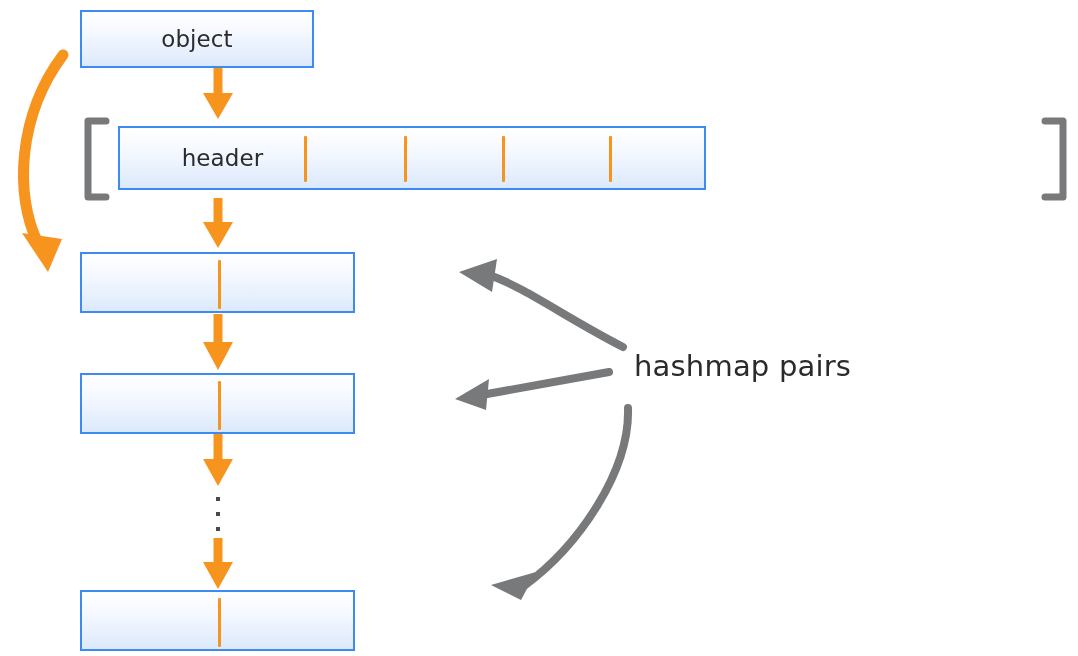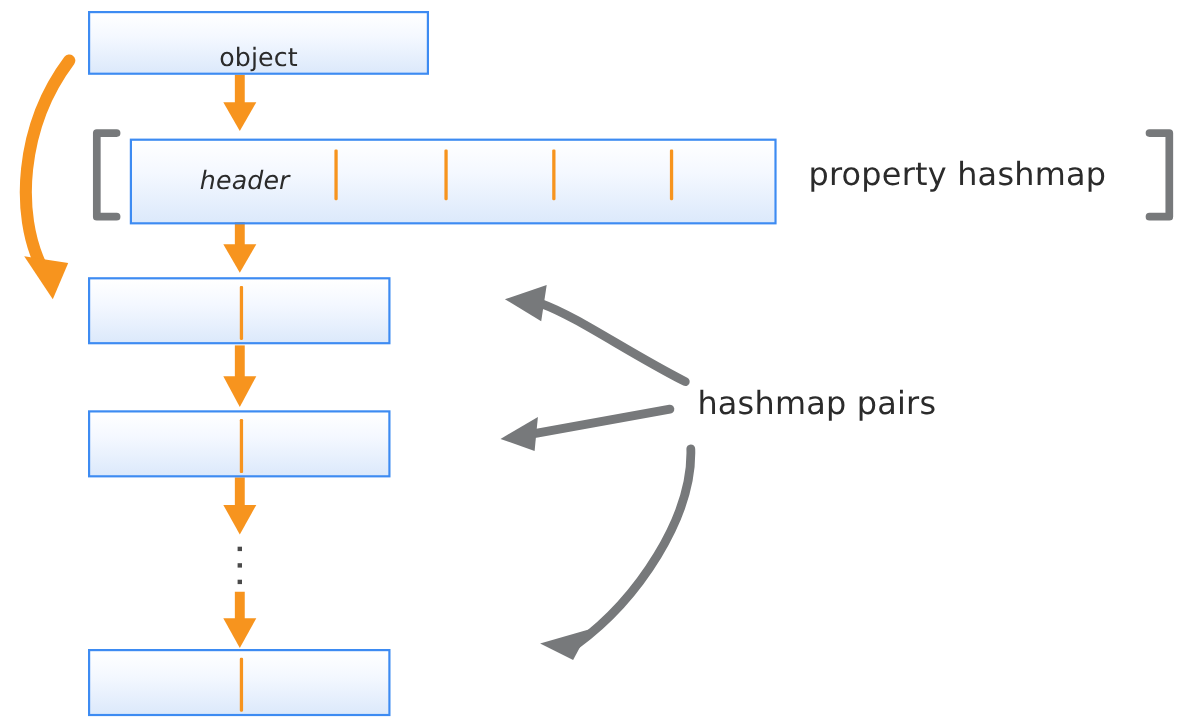--- a/index.html
+++ b/index.html
@@ -121,25 +121,25 @@
       <path d="M 609 372 L 487 394" stroke="#77797b" stroke-width="8" fill="none" stroke-linecap="round"></path>
       <path d="M 489 379 L 486 410 L 455 399 Z" fill="#77797b"></path>
     </g>
 
     <g>
       <path d="M 628 408 C 630 470, 580 545, 524 586" stroke="#77797b" stroke-width="8" fill="none" stroke-linecap="round"></path>
       <path d="M 536 572 L 521 600 L 491 585 Z" fill="#77797b"></path>
     </g>
   </svg>
 
-  <div class="box" style="left:80px; top:10px; width:310px; height:58px;align-items:flex-end;">
+  <div class="box" style="left:80px; top:10px; width:234px; height:58px;">
     <span class="box-label">object</span>
   </div>
 
-  <div class="box" style="left:118px; top:126px; width:588px; height:78px;font-style:italic;">
+  <div class="box" style="left:118px; top:126px; width:588px; height:64px;">
     <span class="box-label inset">header</span>
     <span class="tick" style="left:184px; top:8px; height:46px;"></span>
     <span class="tick" style="left:284px; top:8px; height:46px;"></span>
     <span class="tick" style="left:382px; top:8px; height:46px;"></span>
     <span class="tick" style="left:489px; top:8px; height:46px;"></span>
   </div>
 
   <div class="box" style="left:80px; top:252px; width:275px; height:61px;">
     <span class="tick" style="left:136px; top:6px; height:49px;"></span>
     <span class="box-label"></span>
@@ -152,17 +152,16 @@
 
   <div class="box" style="left:80px; top:590px; width:275px; height:61px;">
     <span class="tick" style="left:136px; top:6px; height:49px;"></span>
     <span class="box-label"></span>
   </div>
 
   <span class="ellipsis-dot" style="left:216px; top:497px;"></span>
   <span class="ellipsis-dot" style="left:216px; top:512px;"></span>
   <span class="ellipsis-dot" style="left:216px; top:527px;"></span>
 
-  <span class="side-label" style="left:735px; top:141px;">property hashmap</span>
 
   <span class="side-label" style="left:634px; top:349px;">hashmap pairs</span>
 
 </div>
 
 </body></html>

